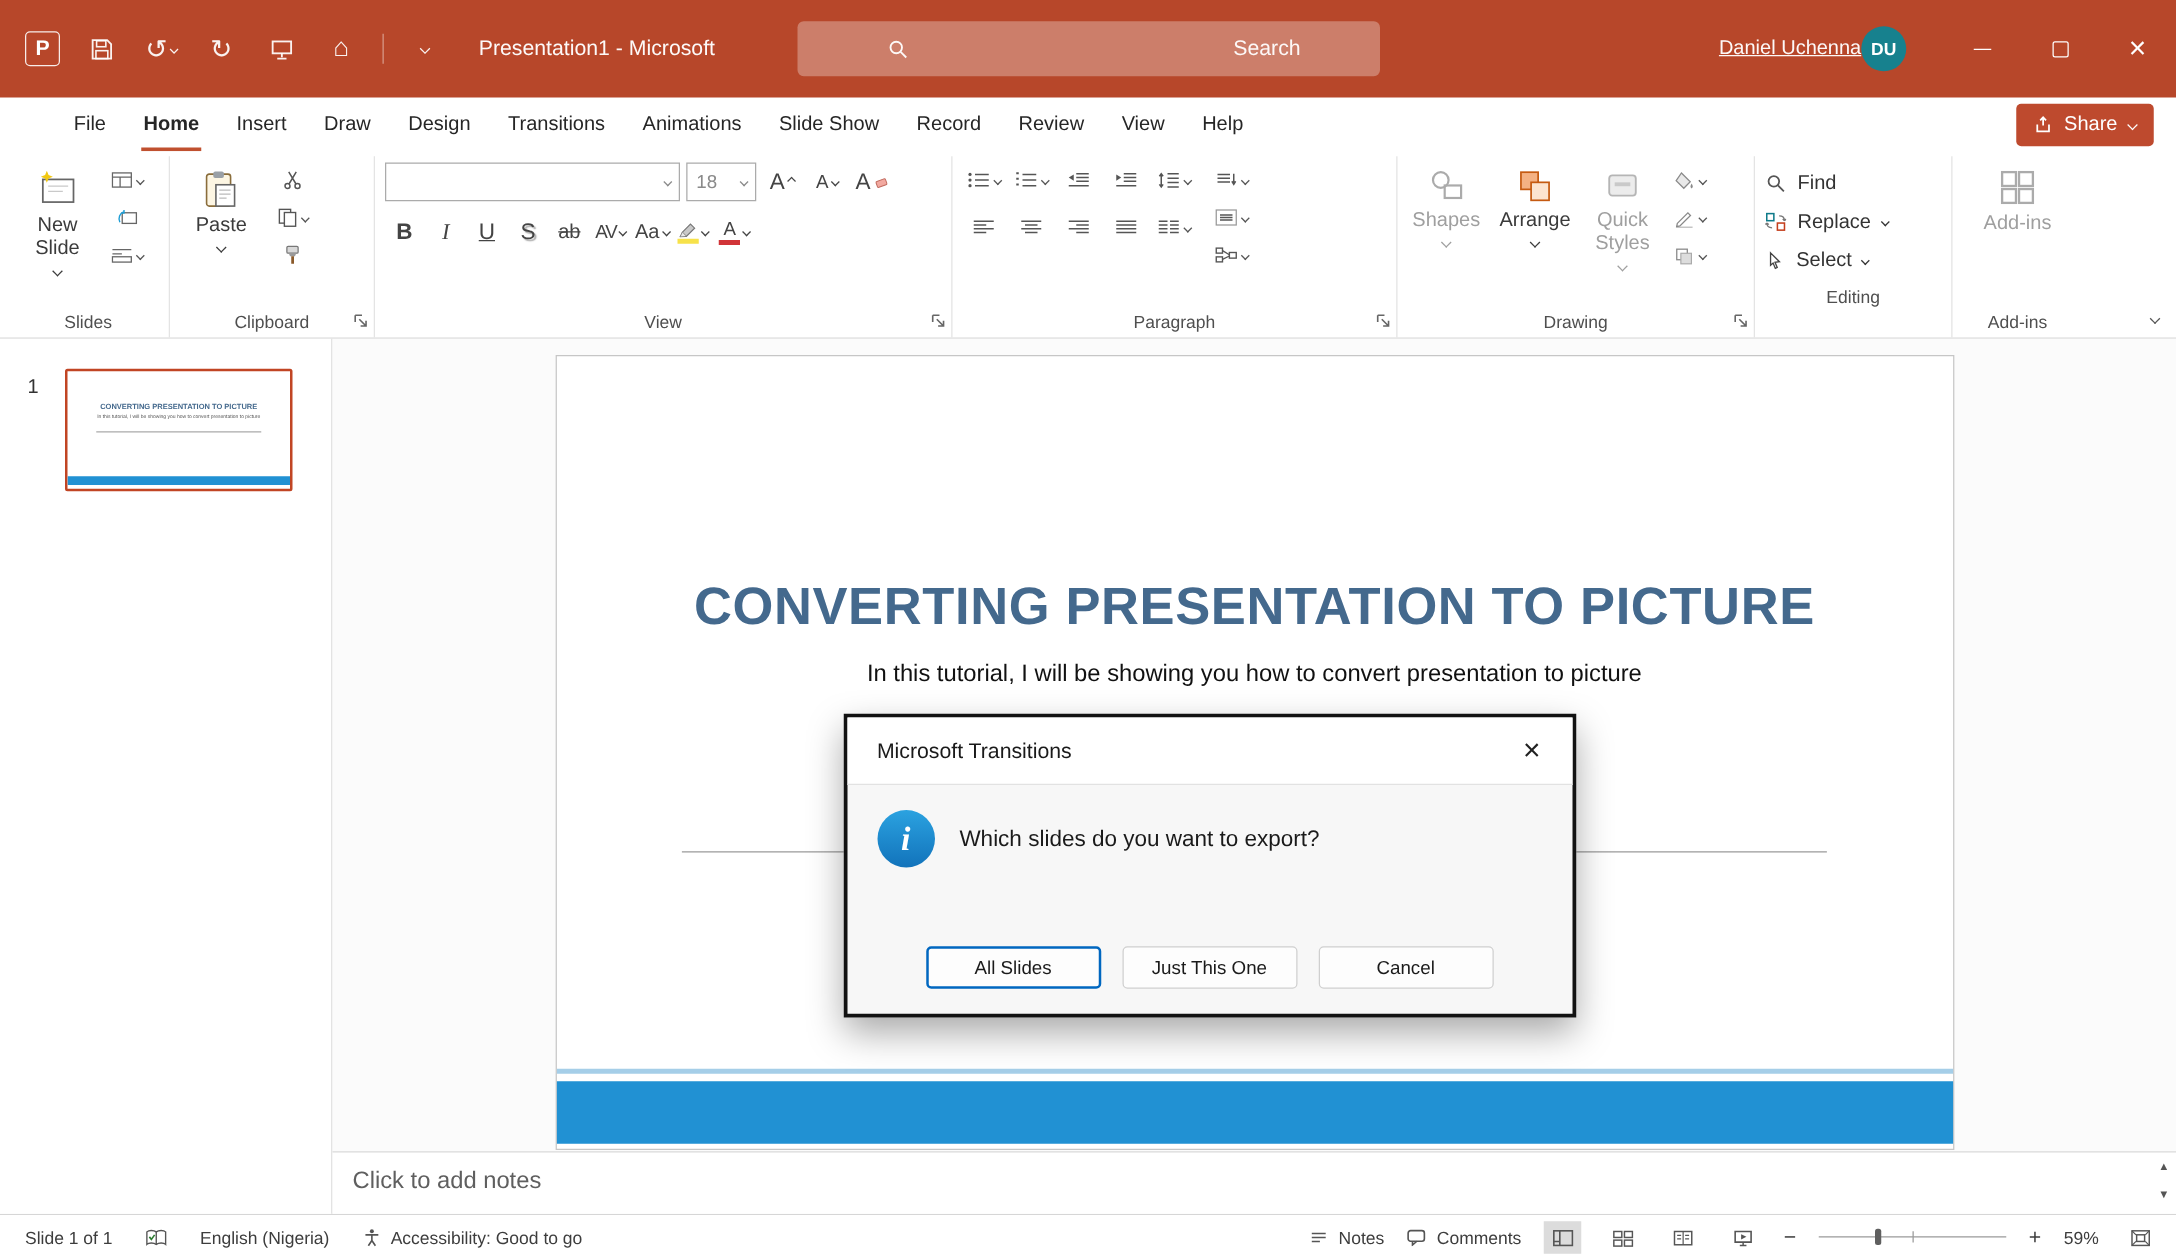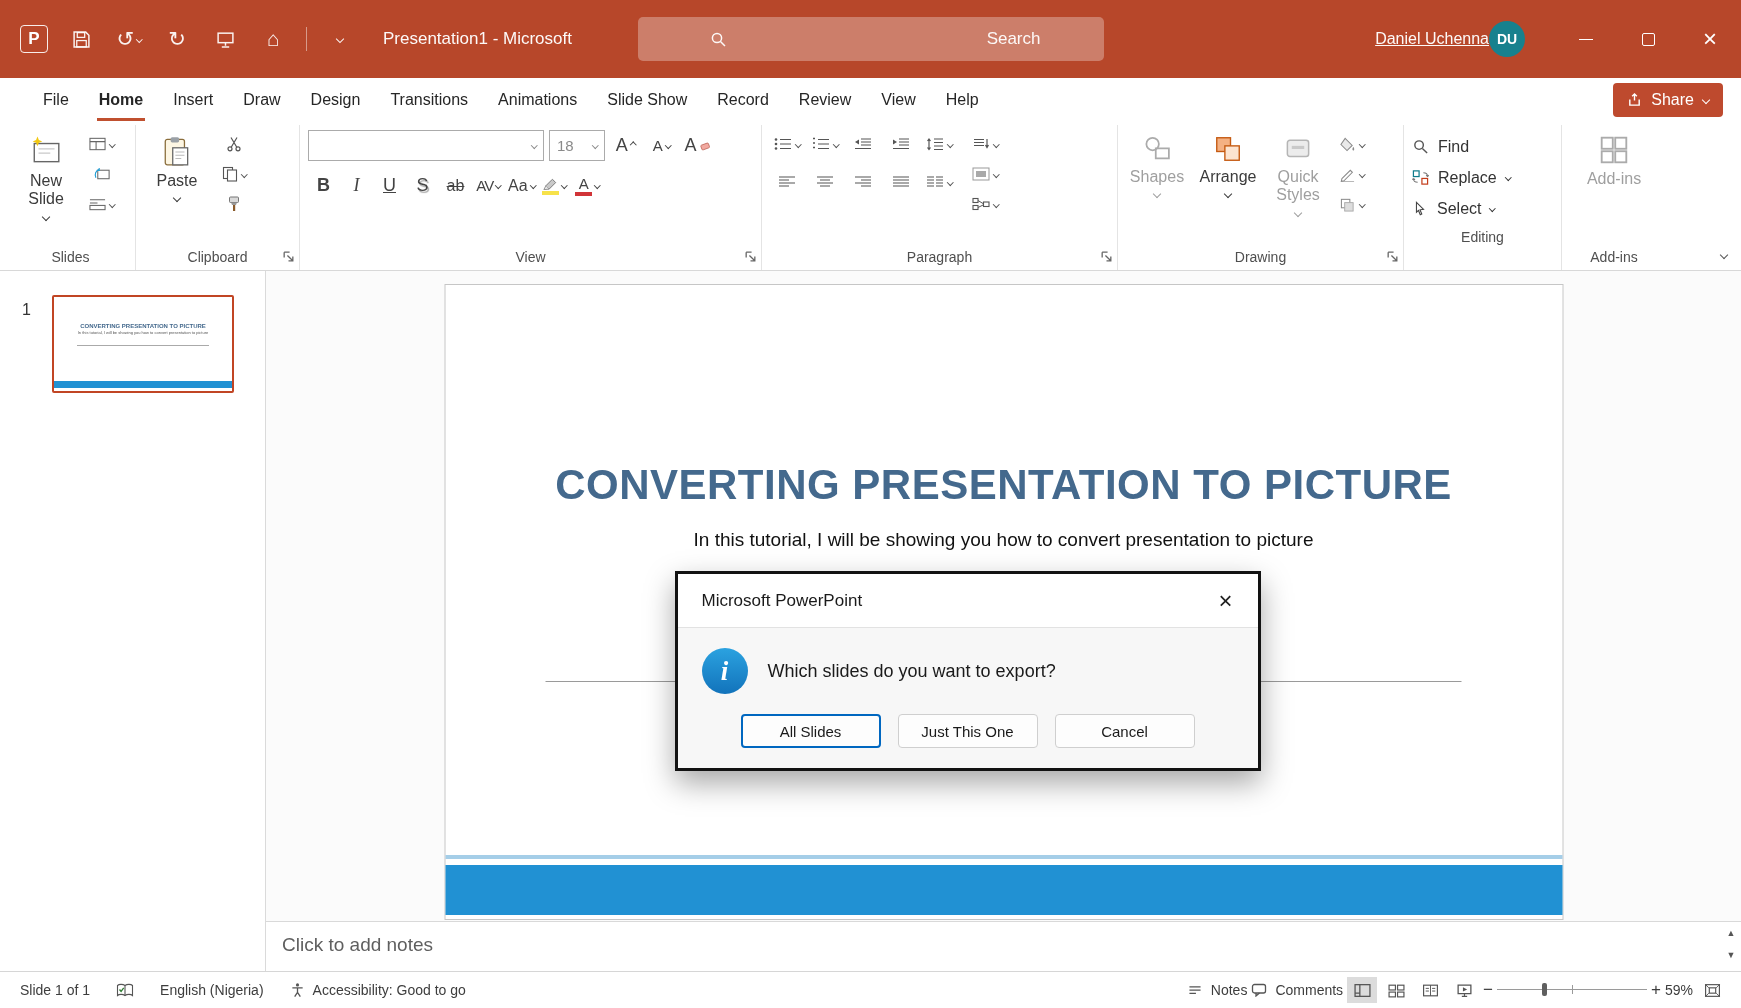--- a/index.html
+++ b/index.html
@@ -22,21 +22,21 @@
   .search-box input::placeholder{color:rgba(255,255,255,.95);}
   .tb-right{margin-left:auto;display:flex;align-items:center;height:100%;}
   .user-name{font-size:16px;color:rgba(255,255,255,.97);text-decoration:underline;}
   .avatar{width:36px;height:36px;border-radius:50%;background:#17818E;display:flex;align-items:center;justify-content:center;font-size:14px;font-weight:bold;margin-right:30px;color:#fff;}
   .win-btn{width:62px;height:100%;display:flex;align-items:center;justify-content:center;color:#fff;}
   .min-glyph{width:14px;border-top:1.8px solid #fff;display:inline-block;}
   .max-glyph{width:13px;height:13px;border:1.6px solid #fff;display:inline-block;border-radius:2px;}
   .close-glyph{font-size:24px;line-height:1;}
 
   
-  .menubar{height:43px;display:flex;align-items:center;background:#fff;padding-left:28px;flex:0 0 auto;}
+  .menubar{height:43px;display:flex;align-items:center;background:#fff;padding-left:44px;flex:0 0 auto;}
   .tab{padding:0 15px;font-size:16px;color:#262626;height:100%;display:flex;align-items:center;position:relative;cursor:default;white-space:nowrap;}
   .tab.active{font-weight:bold;}
   .tab.active::after{content:"";position:absolute;left:13px;right:13px;bottom:0;height:3px;background:#C0502F;}
   .share-btn{margin-left:auto;margin-right:18px;background:#BE4A2E;color:#fff;height:34px;border-radius:4px;display:flex;align-items:center;gap:9px;padding:0 14px;font-size:16px;cursor:default;}
 
   
   .ribbon{height:150px;background:#fff;border-bottom:1px solid #D8D8D8;display:flex;align-items:stretch;padding:4px 4px 0 6px;position:relative;flex:0 0 auto;}
   .group{display:flex;flex-direction:column;position:relative;padding:4px 8px 0 8px;border-right:1px solid #E4E4E4;}
   .group-body{flex:1;display:flex;align-items:flex-start;gap:7px;}
   .group-label{height:26px;display:flex;align-items:center;justify-content:center;font-size:14px;color:#4f4f4f;}
@@ -73,33 +73,33 @@
 
   
   .dialog{position:absolute;left:calc(50% - 329px);top:300px;width:586px;background:#F7F7F7;border:3px solid #121212;box-shadow:0 12px 28px rgba(0,0,0,.35);}
   .dlg-header{height:54px;display:flex;align-items:center;justify-content:space-between;padding:0 14px 0 24px;border-bottom:1px solid #E2E2E2;font-size:17px;color:#1a1a1a;background:#fff;}
   .dlg-close{width:36px;height:36px;display:flex;align-items:center;justify-content:center;font-size:24px;color:#222;cursor:default;}
   .dlg-body{padding:20px 24px 20px 24px;}
   .dlg-msg-row{display:flex;align-items:center;gap:20px;}
   .info-icon{width:46px;height:46px;border-radius:50%;background:linear-gradient(180deg,#2BA2E0,#1273BB);color:#fff;font-family:"Liberation Serif","DejaVu Serif",serif;font-style:italic;font-weight:bold;font-size:27px;display:flex;align-items:center;justify-content:center;flex:0 0 auto;}
   .dlg-msg{font-size:18px;color:#1a1a1a;}
   .dlg-buttons{display:flex;justify-content:center;gap:17px;margin-top:20px;}
-  .dlg-btn{min-width:140px;height:34px;background:#FDFDFD;border:1px solid #CFCFCF;border-radius:4px;font-size:15px;color:#1a1a1a;display:flex;align-items:center;justify-content:center;cursor:default;}
+  .dlg-btn{min-width:140px;height:34px;background:#FDFDFD;border:1px solid #CFCFCF;border-radius:4px;font-size:15px;color:#1a1a1a;display:flex;align-items:center;justify-content:center;cursor:default;margin-top:43px;}
   .dlg-btn.default{border:2px solid #0067C0;}
 
   
   .notes{height:50px;border-top:1px solid #D9D9D9;background:#fff;position:relative;padding:12px 0 0 16px;font-size:19px;color:#5f5f5f;cursor:text;}
   .scrolls{position:absolute;right:3px;top:4px;display:flex;flex-direction:column;gap:8px;align-items:center;color:#555;font-size:9px;}
   .scroll-btn{width:14px;height:14px;display:flex;align-items:center;justify-content:center;cursor:default;}
 
   
   .statusbar{height:37px;border-top:1px solid #D6D6D6;display:flex;align-items:center;background:#fff;font-size:14px;color:#3d3d3d;padding:0 14px 0 20px;flex:0 0 auto;}
   .sb-left{display:flex;align-items:center;gap:26px;}
   .sb-item{display:flex;align-items:center;gap:8px;cursor:default;white-space:nowrap;}
-  .sb-right{margin-left:auto;display:flex;align-items:center;gap:4px;}
+  .sb-right{margin-left:auto;display:flex;align-items:center;gap:18px;}
   .view-btn{width:30px;height:26px;display:flex;align-items:center;justify-content:center;cursor:default;}
   .view-btn.active{background:#DCDCDC;}
   .zoom-slider{position:relative;width:150px;height:18px;cursor:default;}
   .zs-line{position:absolute;left:0;right:0;top:8px;height:1px;background:#9a9a9a;}
   .zs-tick{position:absolute;left:50%;top:4px;width:1px;height:9px;background:#9a9a9a;}
   .zs-thumb{position:absolute;left:30%;top:2px;width:5px;height:13px;background:#5f5f5f;border-radius:2px;}
   .zoom-glyph{font-size:17px;color:#3d3d3d;cursor:default;}
 </style>
 </head>
 <body>
@@ -571,21 +571,21 @@
         <div class="slide">
           <div class="slide-title">CONVERTING PRESENTATION TO PICTURE</div>
           <div class="slide-subtitle">In this tutorial, I will be showing you how to convert presentation to picture</div>
           <div class="slide-line"></div>
           <div class="slide-thin"></div>
           <div class="slide-bar"></div>
         </div>
 
         <div class="dialog">
           <div class="dlg-header">
-            <span>Microsoft PowerPoint</span>
+            <span>Microsoft Transitions</span>
             <span class="dlg-close">
                 <span>×</span>
               </span>
           </div>
           <div class="dlg-body">
             <div class="dlg-msg-row">
               <span class="info-icon">i</span>
               <span class="dlg-msg">Which slides do you want to export?</span>
             </div>
             <div class="dlg-buttons">

